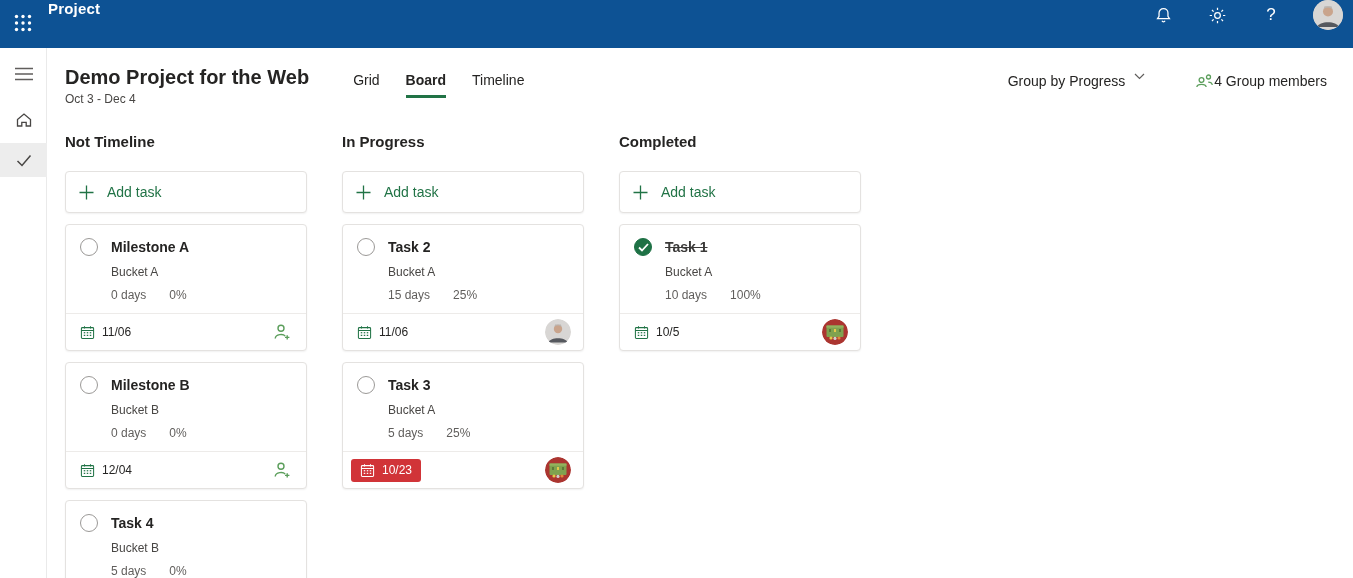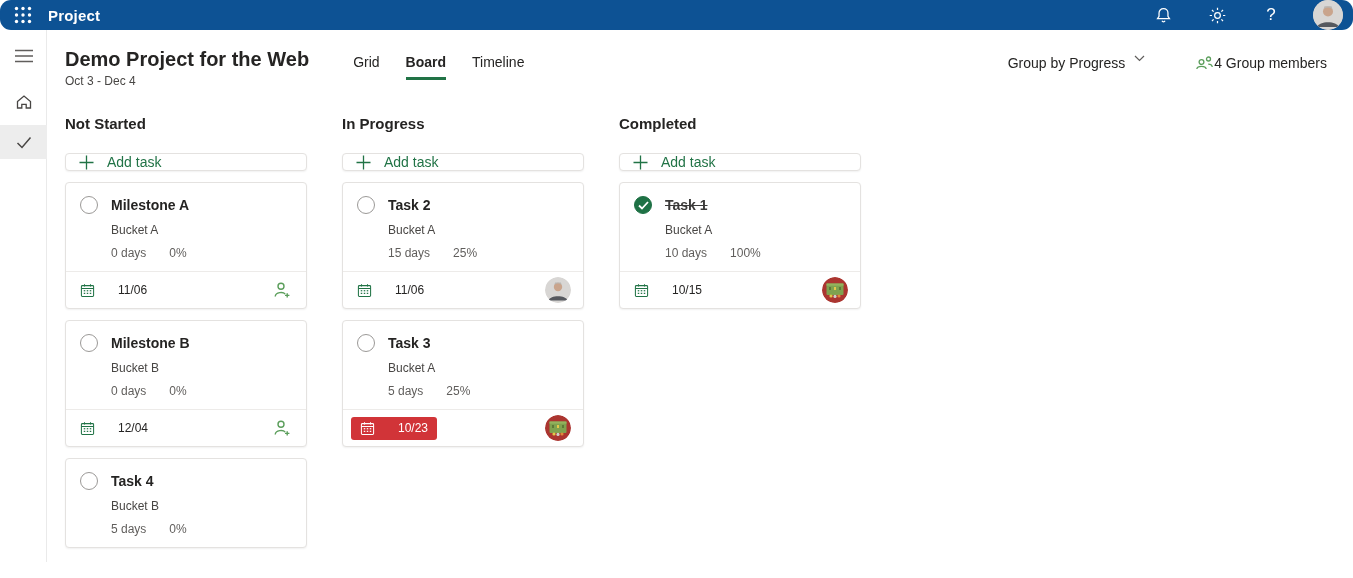--- a/index.html
+++ b/index.html
@@ -11,21 +11,21 @@
     --text:#252423;
     --text2:#484644;
     --text3:#605e5c;
     --border:#e4e2e0;
     --divider:#edebe9;
   }
   *{box-sizing:border-box;margin:0;padding:0;font-family:"Liberation Sans",sans-serif;}
   html,body{width:1353px;height:578px;overflow:hidden;background:#fff;}
 
   
-  .topbar{height:30px;background:var(--blue);display:flex;align-items:center;color:#fff;border-radius:11px;}
+  .topbar{height:48px;background:var(--blue);display:flex;align-items:flex-start;color:#fff;}
   .waffle-btn{width:46px;height:46px;display:flex;align-items:center;justify-content:center;cursor:pointer;}
   .app-title{font-size:15px;font-weight:700;letter-spacing:.2px;margin-left:2px;}
   .topbar-right{margin-left:auto;display:flex;align-items:center;gap:30px;padding-right:10px;}
   .tb-icon{width:24px;height:24px;display:flex;align-items:center;justify-content:center;cursor:pointer;}
   .help-glyph{font-size:17px;color:#fff;font-weight:400;}
   .tb-avatar{width:30px;height:30px;border-radius:50%;overflow:hidden;cursor:pointer;flex:none;background:#cfcecd;}
 
   
   .frame{display:flex;height:532px;}
   .sidebar{width:47px;border-right:1px solid #eaeaea;flex:none;padding-top:9px;}
@@ -43,40 +43,40 @@
   .tab{font-size:14px;color:var(--text);padding-bottom:7px;cursor:pointer;border-bottom:3px solid transparent;}
   .tab.active{font-weight:700;border-bottom-color:var(--green);}
   .header-right{margin-left:auto;display:flex;align-items:center;gap:50px;padding-top:8px;margin-right:4px;}
   .group-by{display:flex;gap:9px;font-size:14px;color:var(--text);cursor:pointer;}
   .members{display:flex;align-items:center;gap:0;font-size:14px;color:var(--text);cursor:pointer;}
 
   
   .board{display:flex;gap:35px;padding:27px 0 0 18px;}
   .column{width:242px;flex:none;}
   .col-title{font-size:15px;font-weight:700;color:var(--text);margin-bottom:21px;}
-  .add-task{width:100%;height:18px;display:flex;align-items:center;gap:13px;padding:0 13px;background:#fff;
+  .add-task{width:100%;height:42px;display:flex;align-items:center;gap:13px;padding:0 13px;background:#fff;
     border:1px solid var(--border);border-radius:4px;box-shadow:0 1px 2px rgba(0,0,0,.06);
     color:var(--green);font-size:14px;cursor:pointer;text-align:center;}
   .cards{margin-top:11px;}
   .card{background:#fff;border:1px solid var(--border);border-radius:4px;box-shadow:0 1px 2px rgba(0,0,0,.06);
     margin-bottom:11px;cursor:pointer;}
   .card-main{padding:13px 14px 11px;}
   .row1{display:flex;align-items:center;gap:13px;}
   .circle{width:18px;height:18px;border:1.5px solid #9b9997;border-radius:50%;flex:none;
     display:flex;align-items:center;justify-content:center;background:#fff;cursor:pointer;}
   .circle svg{display:none;}
   .card.completed .circle{background:var(--green-dark);border-color:var(--green-dark);}
   .card.completed .circle svg{display:block;}
   .task-title{font-size:14px;color:var(--text);font-weight:bold;}
   .card.completed .task-title{text-decoration:line-through;color:#3b3a39;}
   .bucket{margin:9px 0 0 31px;font-size:12px;color:var(--text2);}
   .meta{margin:9px 0 0 31px;font-size:12px;color:var(--text3);display:flex;gap:23px;}
   .card-footer{border-top:1px solid var(--divider);height:37px;display:flex;align-items:center;
     justify-content:space-between;padding:0 12px 0 14px;}
-  .date-chip{display:inline-flex;align-items:center;gap:23px;font-size:12px;color:var(--text);}
+  .date-chip{display:inline-flex;align-items:center;gap:7px;font-size:12px;color:var(--text);}
   .date-chip .cal{color:var(--green);}
   .date-chip.overdue{background:var(--red);color:#fff;border-radius:3px;padding:4px 9px;margin-left:-6px;}
   .date-chip.overdue .cal{color:#fff;}
   .assignees{display:flex;align-items:center;gap:5px;}
   .avatar{width:26px;height:26px;border-radius:50%;overflow:hidden;flex:none;display:block;}
   .assign-ico{width:20px;height:20px;display:block;margin-right:2px;}
 </style>
 </head>
 <body>
 
@@ -169,21 +169,21 @@
             <circle cx="13.5" cy="4" r="2"></circle>
             <path d="M13.2 9.2c2.3 0 3.8 1 4.1 2.8"></path>
           </svg>
           <span>4 Group members</span>
         </div>
       </div>
     </div>
 
     <div class="board">
   <div class="column">
-    <div class="col-title">Not Started</div>
+    <div class="col-title">Not Timeline</div>
     <button class="add-task">
       <svg width="15" height="15" viewBox="0 0 15 15" stroke="#217346" stroke-width="1.3">
         <path d="M7.5 0.5v14M0.5 7.5h14"></path>
       </svg>
       <span>Add task</span>
     </button>
     <div class="cards">
   <div class="card">
     <div class="card-main">
       <div class="row1">
@@ -413,21 +413,21 @@
           <path d="M1.5 5.8h13M4.8 1.2v2.6M11.2 1.2v2.6"></path>
           <g fill="currentColor" stroke="none">
             <rect x="4" y="7.6" width="1.6" height="1.3"></rect>
                       <rect x="7.2" y="7.6" width="1.6" height="1.3"></rect>
                       <rect x="10.4" y="7.6" width="1.6" height="1.3"></rect>
             <rect x="4" y="10.4" width="1.6" height="1.3"></rect>
                       <rect x="7.2" y="10.4" width="1.6" height="1.3"></rect>
                       <rect x="10.4" y="10.4" width="1.6" height="1.3"></rect>
           </g>
         </svg>
-        <span>10/15</span>
+        <span>10/5</span>
       </span>
       <span class="assignees">
                   <span class="avatar"><svg width="26" height="26" viewBox="0 0 26 26">
                       <circle cx="13" cy="13" r="13" fill="#ab3530"></circle>
                       <rect x="4.5" y="6.5" width="17" height="11.5" rx="1" fill="#7fa24f"></rect>
                       <rect x="4.5" y="6.5" width="17" height="2.2" fill="#93b35e"></rect>
                       <circle cx="9" cy="19" r="1.6" fill="#e4c84a"></circle>
                       <circle cx="13" cy="19.4" r="1.6" fill="#d0cfc9"></circle>
                       <circle cx="17" cy="19" r="1.6" fill="#e08a3c"></circle>
                       <rect x="7" y="10" width="2" height="3" fill="#5d7a38"></rect>

